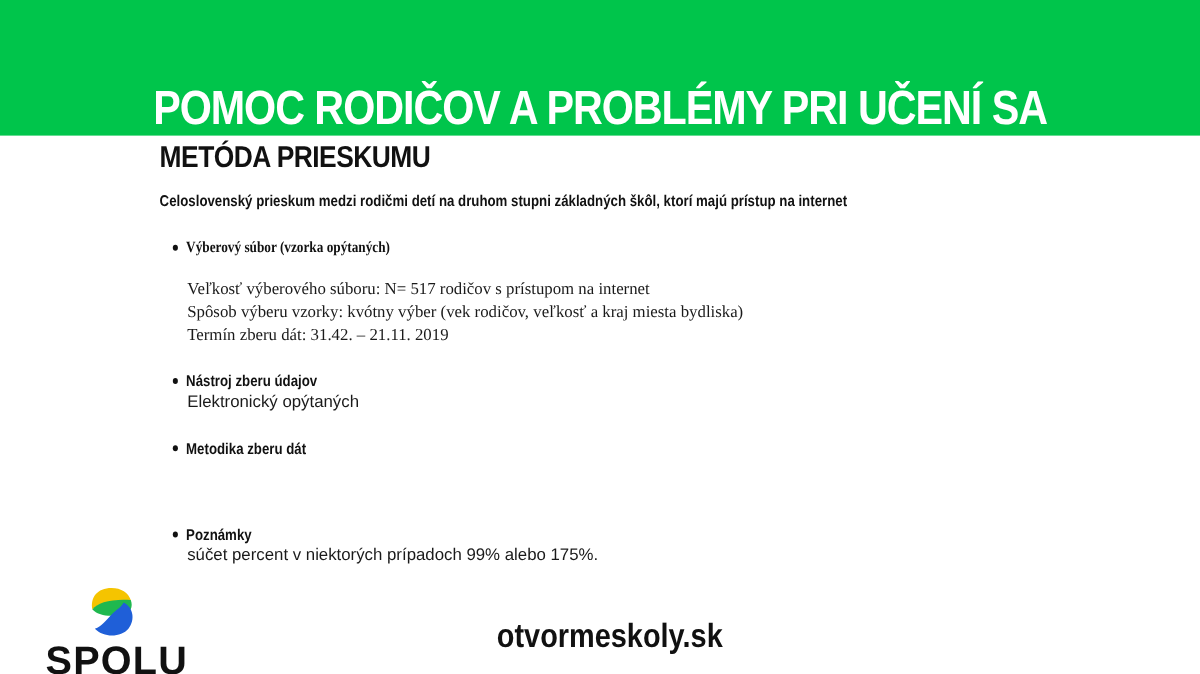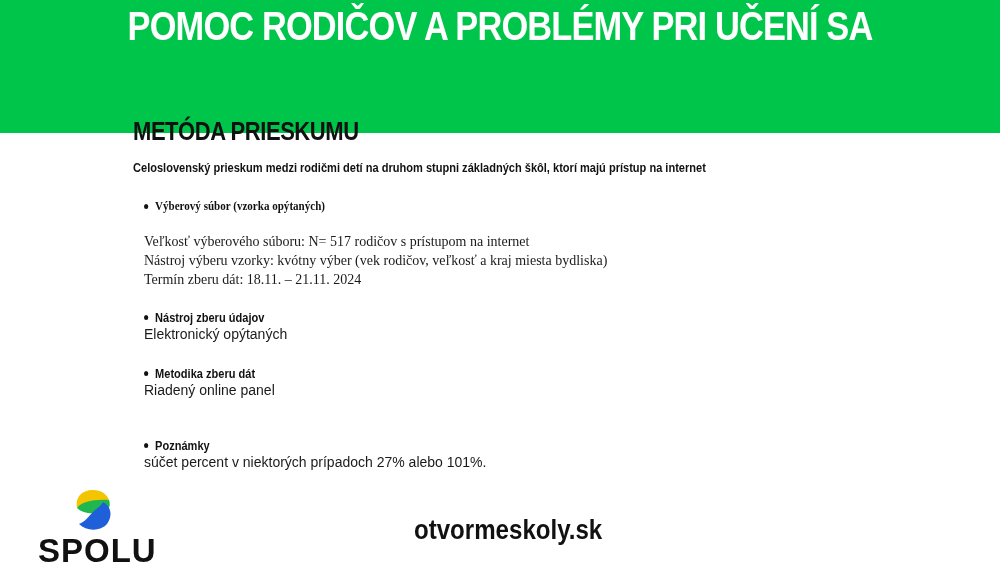--- a/index.html
+++ b/index.html
@@ -2,23 +2,23 @@
 <html><head>
 <meta charset="utf-8">
 <style>
   html, body { margin:0; padding:0; }
   body {
     width:1000px; height:562px; overflow:hidden; position:relative;
     background:#ffffff; color:#111111;
     font-family:"Liberation Sans", sans-serif;
   }
   .banner {
-    position:absolute; left:0; top:0; width:1000px; height:133px;
+    position:absolute; left:0; top:0; width:1000px; height:113px;
     background:#00c54b;
-    display:flex; align-items:flex-start; justify-content:center;
+    display:flex; align-items:flex-end; justify-content:center;
   }
   .banner-title {
     color:#ffffff; font-family:"Liberation Sans", sans-serif;
     font-weight:bold; font-size:40px; letter-spacing:-1px;
     transform:scaleX(0.86); white-space:nowrap; margin-top:4px;
   }
   .section-title {
     position:absolute; left:133px; top:117px;
     font-weight:bold; font-size:25px; letter-spacing:-0.5px;
     transform:scaleX(0.88); transform-origin:left center; white-space:nowrap;
@@ -29,21 +29,21 @@
     transform:scaleX(0.85); transform-origin:left center; white-space:nowrap;
   }
   .item { position:absolute; left:144px; }
   .bullet-head {
     font-weight:bold; font-size:13px; white-space:nowrap;
     transform:scaleX(0.85); transform-origin:left center;
     display:flex; align-items:center;
   }
   .dot { display:inline-block; width:5px; height:5px; border-radius:50%; background:#111; margin-right:8px; }
   .body-line {
-    font-size:14px; line-height:19px; color:#1a1a1a; white-space:nowrap;
+    font-size:14px; line-height:19px; color:#1a1a1a; margin-left:12px; white-space:nowrap;
   }
   .logo { position:absolute; left:30px; top:488px; display:flex; align-items:center;flex-direction:column; }
   .logo-word { font-weight:bold; font-size:33px; letter-spacing:1px; margin-left:8px; color:#111; }
   .footer-url {
     position:absolute; left:414px; top:514px;
     font-weight:bold; font-size:28px; white-space:nowrap;
     transform:scaleX(0.86); transform-origin:left center;
   }
 </style>
 </head>
@@ -56,46 +56,45 @@
 <div class="section-title">METÓDA PRIESKUMU</div>
 <div class="subtitle">Celoslovenský prieskum medzi rodičmi detí na druhom stupni základných škôl, ktorí majú prístup na internet</div>
 
 <div class="item" style="top:198px;font-family:Liberation Serif, serif;">
   <div class="bullet-head">
       <span class="dot"></span>
       <span>Výberový súbor (vzorka opýtaných)</span>
     </div>
   <div style="height:18px"></div>
   <div class="body-line">Veľkosť výberového súboru: N= 517 rodičov s prístupom na internet</div>
-  <div class="body-line">Nástroj výberu vzorky: kvótny výber  (vek rodičov, veľkosť a kraj miesta bydliska)</div>
-  <div class="body-line">Termín zberu dát: 18.11. – 21.11. 2024</div>
+  <div class="body-line">Spôsob výberu vzorky: kvótny výber  (vek rodičov, veľkosť a kraj miesta bydliska)</div>
+  <div class="body-line">Termín zberu dát: 31.42. – 21.11. 2019</div>
 </div>
 
 <div class="item" style="top:310px;">
   <div class="bullet-head">
       <span class="dot"></span>
       <span>Nástroj zberu údajov</span>
     </div>
   <div class="body-line">Elektronický opýtaných</div>
 </div>
 
 <div class="item" style="top:366px;text-align:right;">
   <div class="bullet-head">
       <span class="dot"></span>
       <span>Metodika zberu dát</span>
     </div>
-  <div class="body-line">Riadený online panel</div>
 </div>
 
 <div class="item" style="top:438px;">
   <div class="bullet-head">
       <span class="dot"></span>
       <span>Poznámky</span>
     </div>
-  <div class="body-line">súčet percent v niektorých prípadoch 27% alebo 101%.</div>
+  <div class="body-line">súčet percent v niektorých prípadoch 99% alebo 175%.</div>
 </div>
 
 <div class="logo">
   <svg width="40" height="44" viewBox="0 0 40 44">
     <path d="M20 2 C8 2 2 10 4 20 C10 14 22 12 36 12 C34 6 28 2 20 2 Z" fill="#f5c400"></path>
     <path d="M4 20 C8 14 20 11 36 12 C38 18 36 22 30 24 C20 26 10 26 4 20 Z" fill="#1fb84f"></path>
     <path d="M30 14 C38 18 40 28 34 36 C28 43 14 44 6 36 C12 34 16 28 20 24 C24 20 28 18 30 14 Z" fill="#1f5fd8"></path>
   </svg>
   <span class="logo-word">SPOLU</span>
 </div>

